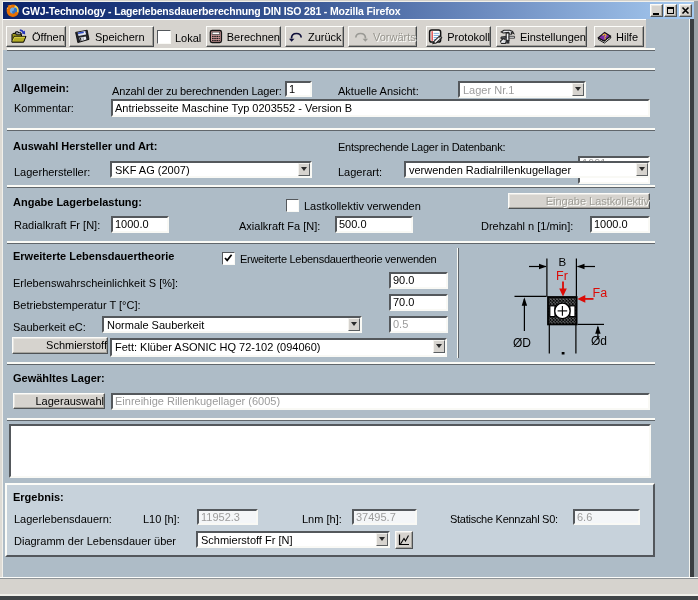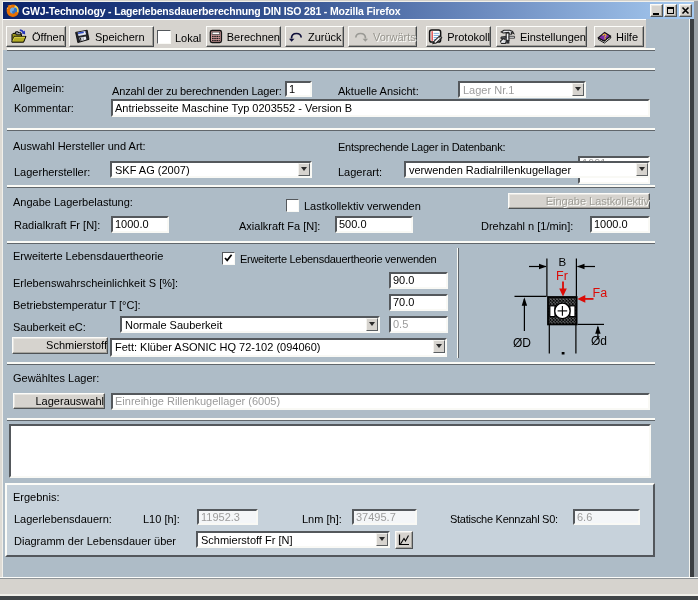--- a/index.html
+++ b/index.html
@@ -1,19 +1,19 @@
 <!DOCTYPE html>
 <html><head><meta charset="utf-8">
 <style>
 html,body{margin:0;padding:0}
 body{width:698px;height:600px;overflow:hidden}
 #win{position:absolute;left:0;top:0;width:698px;height:600px;background:#aebcc7;font-family:"Liberation Sans",sans-serif;}
 .abs{position:absolute}
 .lbl{position:absolute;font:11px "Liberation Sans",sans-serif;color:#000;white-space:nowrap;line-height:11px}
-.b{font-weight:normal}
+.b{font-weight:bold}
 .gray{color:#9c9c9c}
 .fld{position:absolute;background:#fff;border:2px solid;border-color:#54585c #f9f9f5 #f9f9f5 #54585c;box-sizing:border-box;font:11px "Liberation Sans",sans-serif;line-height:13px;padding-left:2px;white-space:nowrap;overflow:hidden}
 .sep{position:absolute;left:7px;width:648px;height:0;border-top:2px solid #fbfbf6;border-bottom:1px solid #60666b}
 .btn3d{position:absolute;background:#d6d3ce;border:1px solid;border-color:#fcfbf8 #4e5255 #4e5255 #fcfbf8;box-shadow:inset -1px -1px 0 #a8a69f,inset 1px 1px 0 #e8e6e1;box-sizing:border-box;font:11px "Liberation Sans",sans-serif;color:#000;text-align:right;white-space:nowrap}
 .cb{position:absolute;width:13px;height:13px;background:#fff;border:1px solid;border-color:#54585c #f9f9f5 #f9f9f5 #54585c;box-sizing:border-box}
 .combo{position:absolute;background:#fff;border:2px solid;border-color:#54585c #f9f9f5 #f9f9f5 #54585c;box-sizing:border-box;font:11px "Liberation Sans",sans-serif;line-height:12px;white-space:nowrap}
 .combo .txt{position:absolute;left:3px;top:1px;overflow:hidden}
 .cbtn{position:absolute;top:0;width:12px;background:#d6d3ce;border:1px solid;border-color:#f4f3ef #5a5e61 #5a5e61 #f4f3ef;box-sizing:border-box}
 .cbtn:after{content:"";position:absolute;left:2px;top:3px;border:3px solid transparent;border-top:4px solid #2a2a2a;border-bottom:none}
 .tbtn{position:absolute;top:26px;height:21px;background:#d6d3ce;border:1px solid;border-color:#fdfdfa #45494c #45494c #fdfdfa;box-shadow:inset -1px -1px 0 #a19f99;box-sizing:border-box;display:flex;align-items:center;font:11px "Liberation Sans",sans-serif;color:#000;white-space:nowrap}
@@ -206,21 +206,21 @@
       <svg width="11" height="11" viewBox="0 0 11 11" style="position:absolute;left:0;top:0">
         <path d="M2 5 L4.2 7.4 L8.6 1.8" fill="none" stroke="#000" stroke-width="1.7"></path>
       </svg>
     </div>
   <div class="lbl" style="left:240px;top:254px;letter-spacing:-0.28px">Erweiterte Lebensdauertheorie verwenden</div>
   <div class="lbl" style="left:13px;top:278px">Erlebenswahrscheinlichkeit S [%]:</div>
   <div class="fld" style="left:389px;top:272px;width:59px;height:17px;line-height:13px">90.0</div>
   <div class="lbl" style="left:13px;top:300px">Betriebstemperatur T [°C]:</div>
   <div class="fld" style="left:389px;top:294px;width:59px;height:17px;line-height:13px">70.0</div>
   <div class="lbl" style="left:13px;top:322px">Sauberkeit eC:</div>
-  <div class="combo" style="left:120px;top:316px;width:260px;height:17px">
+  <div class="combo" style="left:102px;top:316px;width:260px;height:17px">
     <span class="txt" style="width:250px">Normale Sauberkeit</span>
     <div class="cbtn" style="right:0;height:13px"></div>
   </div>
   <div class="fld gray" style="left:389px;top:316px;width:59px;height:17px;line-height:13px">0.5</div>
   <div class="btn3d" style="left:12px;top:337px;width:96px;height:17px;line-height:15px">Schmierstoff</div>
   <div class="combo" style="left:110px;top:338px;width:337px;height:19px">
     <span class="txt" style="width:310px">Fett: Klüber ASONIC HQ 72-102 (094060)</span>
     <div class="cbtn" style="right:0;height:13px"></div>
   </div>
 

